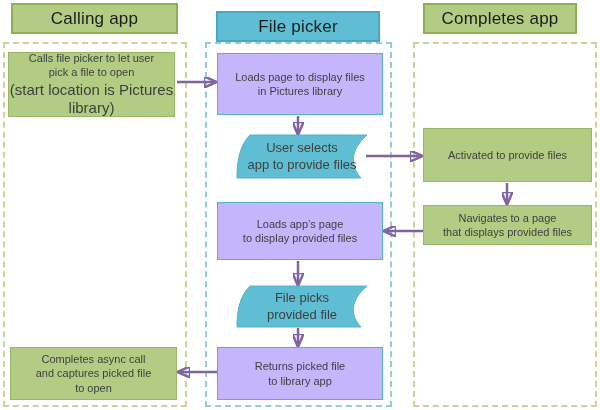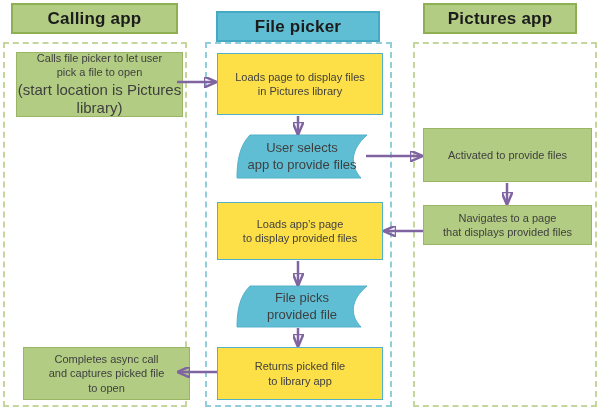--- a/index.html
+++ b/index.html
@@ -6,33 +6,33 @@
   .canvas{
     position:relative;width:600px;height:410px;background:#ffffff;
     font-family:"Liberation Sans",sans-serif;color:#3f3f3f;overflow:hidden;
   }
   .lane{position:absolute;top:42px;height:365px;box-sizing:border-box;border:2px dashed;background:transparent;}
   .lane-green{border-color:#c3d69b;}
   .lane-blue{border-color:#92cddc;}
   .hdr{
     position:absolute;top:3px;height:31px;box-sizing:border-box;
     display:flex;align-items:center;justify-content:center;
-    font-weight:bold;font-size:17px;color:#1c1c1c;letter-spacing:.2px;
+    font-weight:normal;font-size:17px;color:#1c1c1c;letter-spacing:.2px;
   }
   .hdr-green{background:#b2cc83;border:2px solid #8fb052;}
   .hdr-blue{background:#60bed4;border:2px solid #45a9c4;margin-top:8px;}
   .node{
     position:absolute;box-sizing:border-box;
     display:flex;flex-direction:column;align-items:center;justify-content:center;
     text-align:center;font-size:11px;line-height:1.3;
   }
   .node .t,.flag .t{white-space:pre-line;}
   .node .note{white-space:pre-line;font-size:15px;line-height:1.25;margin-top:1px;}
   .node-green{background:#b2cc83;border:1px solid #9ab664;}
-  .node-blue{background:#fde047;border:1px solid #52b0c9;}
+  .node-blue{background:#c4b5fd;border:1px solid #52b0c9;}
   .flag{position:absolute;}
   .flag svg{position:absolute;left:0;top:0;width:100%;height:100%;overflow:visible;}
   .flag .t{
     position:relative;width:100%;height:100%;
     display:flex;flex-direction:column;align-items:center;justify-content:center;
     text-align:center;font-size:13px;line-height:1.3;
   }
   .arrows{position:absolute;left:0;top:0;pointer-events:none;}
   .arrows path{stroke:#8064a2;stroke-width:2.5;fill:none;}
 </style>
@@ -40,28 +40,28 @@
 <body>
 
 <div class="canvas">
 
   <div class="lane lane-green" style="left:3px;width:184px;"></div>
   <div class="lane lane-blue" style="left:205px;width:187px;"></div>
   <div class="lane lane-green" style="left:413px;width:184px;"></div>
 
   <div class="hdr hdr-green" style="left:11px;width:167px;">Calling app</div>
   <div class="hdr hdr-blue" style="left:216px;width:164px;">File picker</div>
-  <div class="hdr hdr-green" style="left:423px;width:154px;">Pictures app</div>
+  <div class="hdr hdr-green" style="left:423px;width:154px;">Completes app</div>
 
-  <div class="node node-green" style="left:16px;top:52px;width:167px;height:65px;">
+  <div class="node node-green" style="left:8px;top:52px;width:167px;height:65px;">
     <div class="t">Calls file picker  to let user
 pick a file to open</div>
     <div class="note">(start location  is Pictures library)</div>
   </div>
-  <div class="node node-green" style="left:10px;top:347px;width:167px;height:53px;margin-left:13px;">
+  <div class="node node-green" style="left:10px;top:347px;width:167px;height:53px;">
     <div class="t">Completes async call
 and captures picked file
 to open</div>
   </div>
 
   <div class="node node-blue" style="left:217px;top:53px;width:166px;height:62px;">
     <div class="t">Loads page to display files
 in Pictures library</div>
   </div>
   <div class="flag" style="left:237px;top:135px;width:130px;height:43px;">

